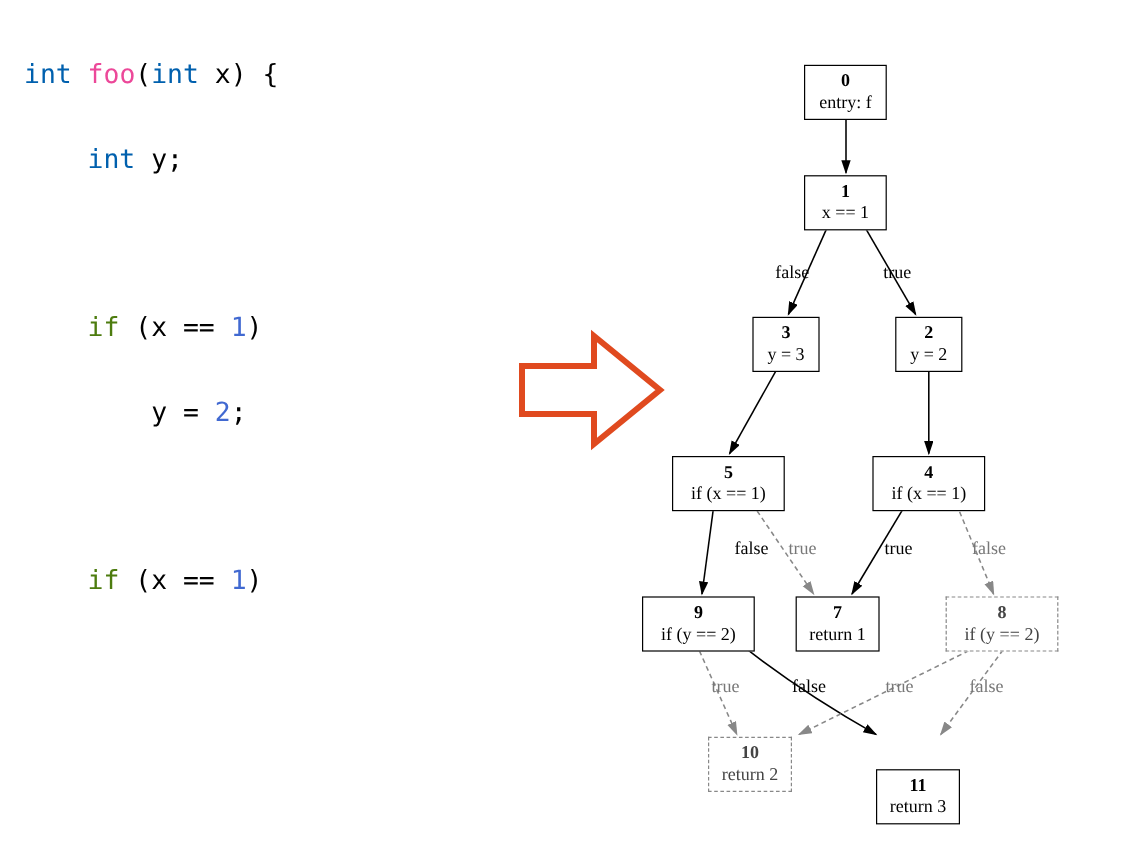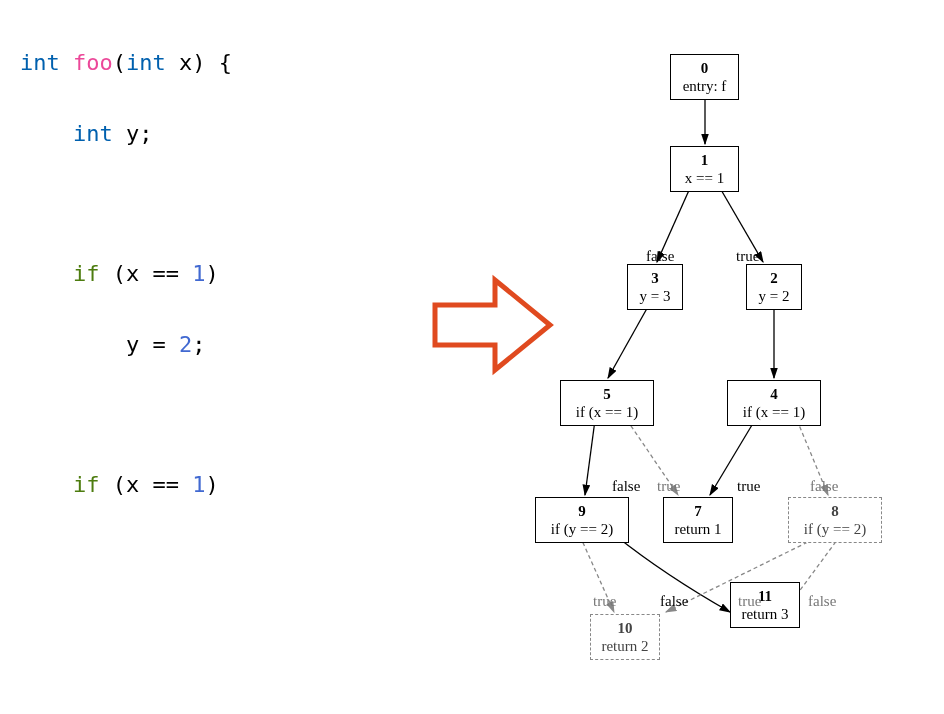--- a/index.html
+++ b/index.html
@@ -8,21 +8,21 @@
 .kw { color: #4d7c0f; }
 .type { color: #0060ae; }
 .fn { color: #ec4899; }
 .num { color: #4169d1; }
 .line { display: block; }
 .arrow-wrap { position:absolute; left:430px; top:270px; width:130px; height:110px; }
 .graph { position: absolute; left: 530px; top: 40px; width: 400px; height: 640px; font-family: "Times New Roman", serif; }
 .node { position:absolute; border:1.5px solid #000; text-align:center; font-size:15px; line-height:1.2; padding:4px 6px; background:#fff; }
 .node.dashed { border:1.5px dashed #888; color:#444; }
 .node b { font-weight:bold; font-size:15px; display:block; }
-.elabel { position:absolute; font-family:"Times New Roman",serif; font-size:15px; color:#000;margin-top:28px; }
+.elabel { position:absolute; font-family:"Times New Roman",serif; font-size:15px; color:#000; }
 .elabel.gray { color:#777; }
 svg.edges { position:absolute; top:0; left:0; width:400px; height:640px; }
 </style>
 </head>
 <body>
 
 <div class="container">
 <div class="code">
 <span class="line"><span class="type">int</span> <span class="fn">foo</span>(<span class="type">int</span> <span>x</span><span>) {</span></span>
 <span class="line">    <span class="type">int</span><span> y;</span></span>
@@ -73,21 +73,21 @@
 <div class="node" style="left:140px; top:14px; width:55px;"><b>0</b><span>entry: f</span></div>
 <div class="node" style="left:140px; top:106px; width:55px;"><b>1</b><span>x == 1</span></div>
 <div class="node" style="left:97px; top:224px; width:42px;"><b>3</b><span>y = 3</span></div>
 <div class="node" style="left:216px; top:224px; width:42px;"><b>2</b><span>y = 2</span></div>
 <div class="node" style="left:30px; top:340px; width:80px;"><b>5</b><span>if (x == 1)</span></div>
 <div class="node" style="left:197px; top:340px; width:80px;"><b>4</b><span>if (x == 1)</span></div>
 <div class="node" style="left:5px; top:457px; width:80px;"><b>9</b><span>if (y == 2)</span></div>
 <div class="node" style="left:133px; top:457px; width:56px;"><b>7</b><span>return 1</span></div>
 <div class="node dashed" style="left:258px; top:457px; width:80px;"><b>8</b><span>if (y == 2)</span></div>
 <div class="node dashed" style="left:60px; top:574px; width:56px;"><b>10</b><span>return 2</span></div>
-<div class="node" style="left:200px; top:542px; width:56px;text-align:center;"><b>11</b><span>return 3</span></div>
+<div class="node" style="left:200px; top:601px; width:56px;text-align:center;"><b>11</b><span>return 3</span></div>
 
 <div class="elabel" style="left:116px; top:180px;">false</div>
 <div class="elabel" style="left:206px; top:180px;">true</div>
 <div class="elabel" style="left:82px; top:410px;">false</div>
 <div class="elabel gray" style="left:127px; top:410px;">true</div>
 <div class="elabel" style="left:207px; top:410px;">true</div>
 <div class="elabel gray" style="left:280px; top:410px;">false</div>
 <div class="elabel gray" style="left:63px; top:525px;">true</div>
 <div class="elabel" style="left:130px; top:525px;">false</div>
 <div class="elabel gray" style="left:208px; top:525px;">true</div>

